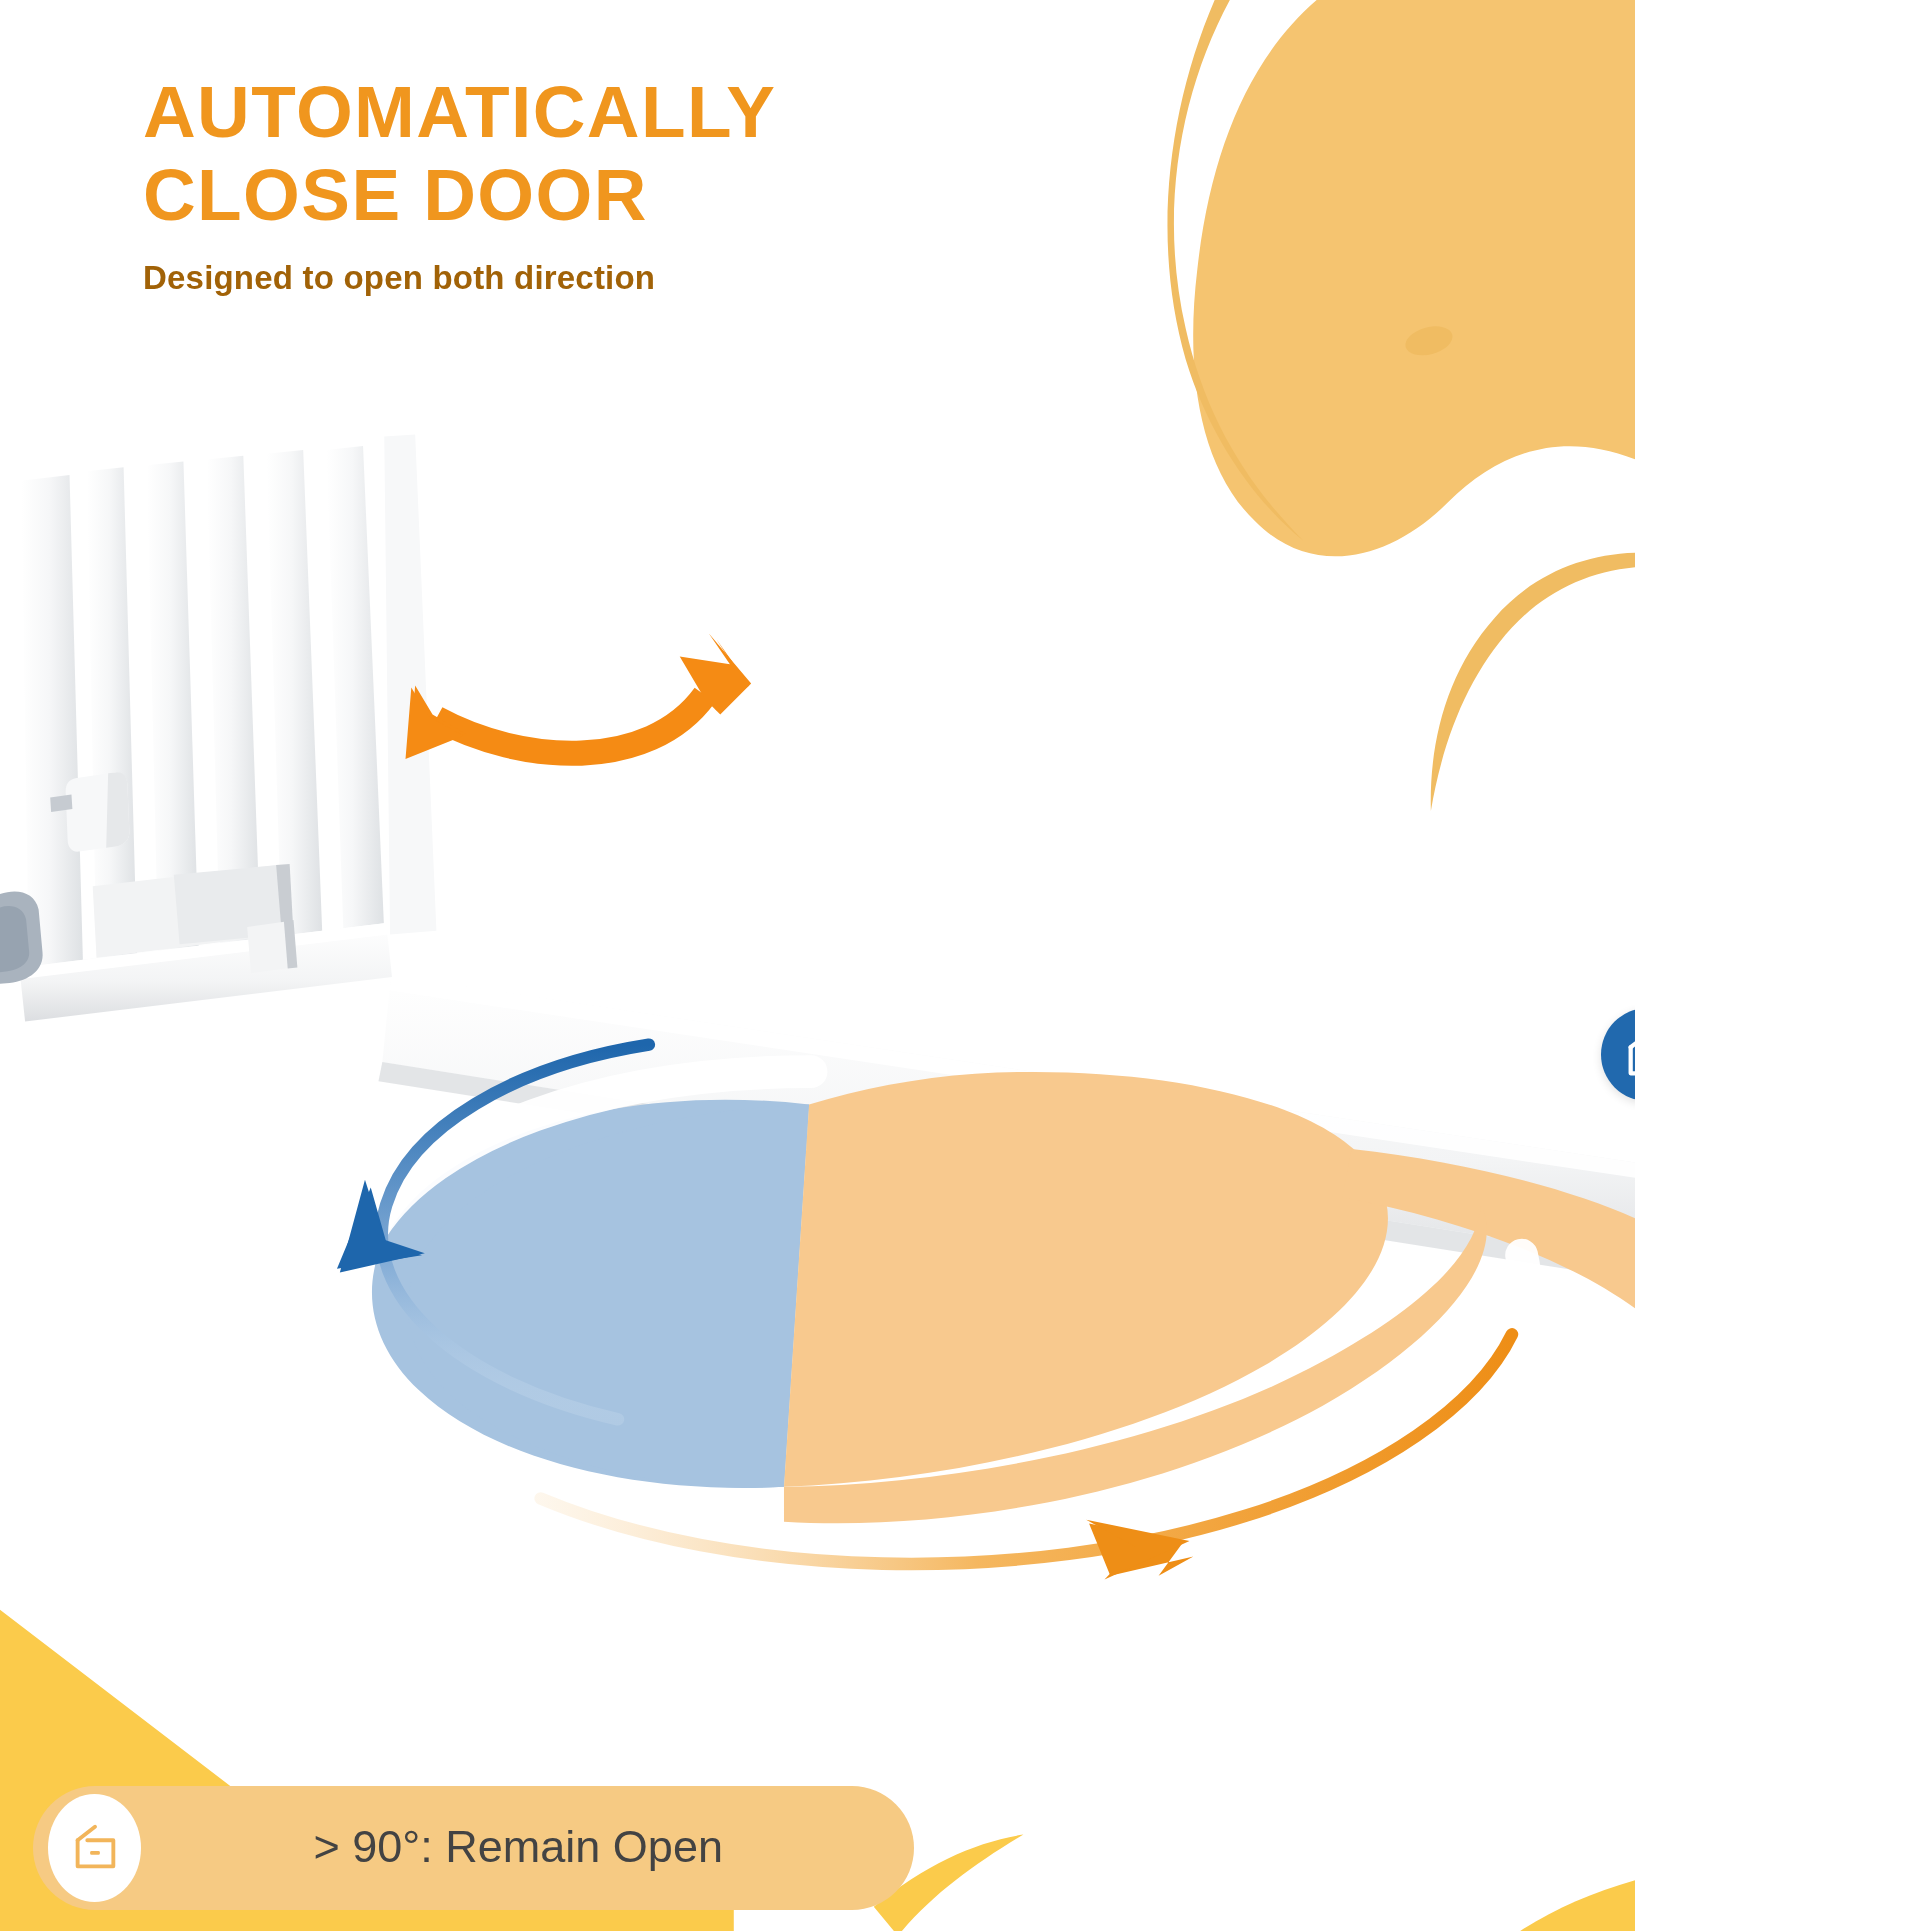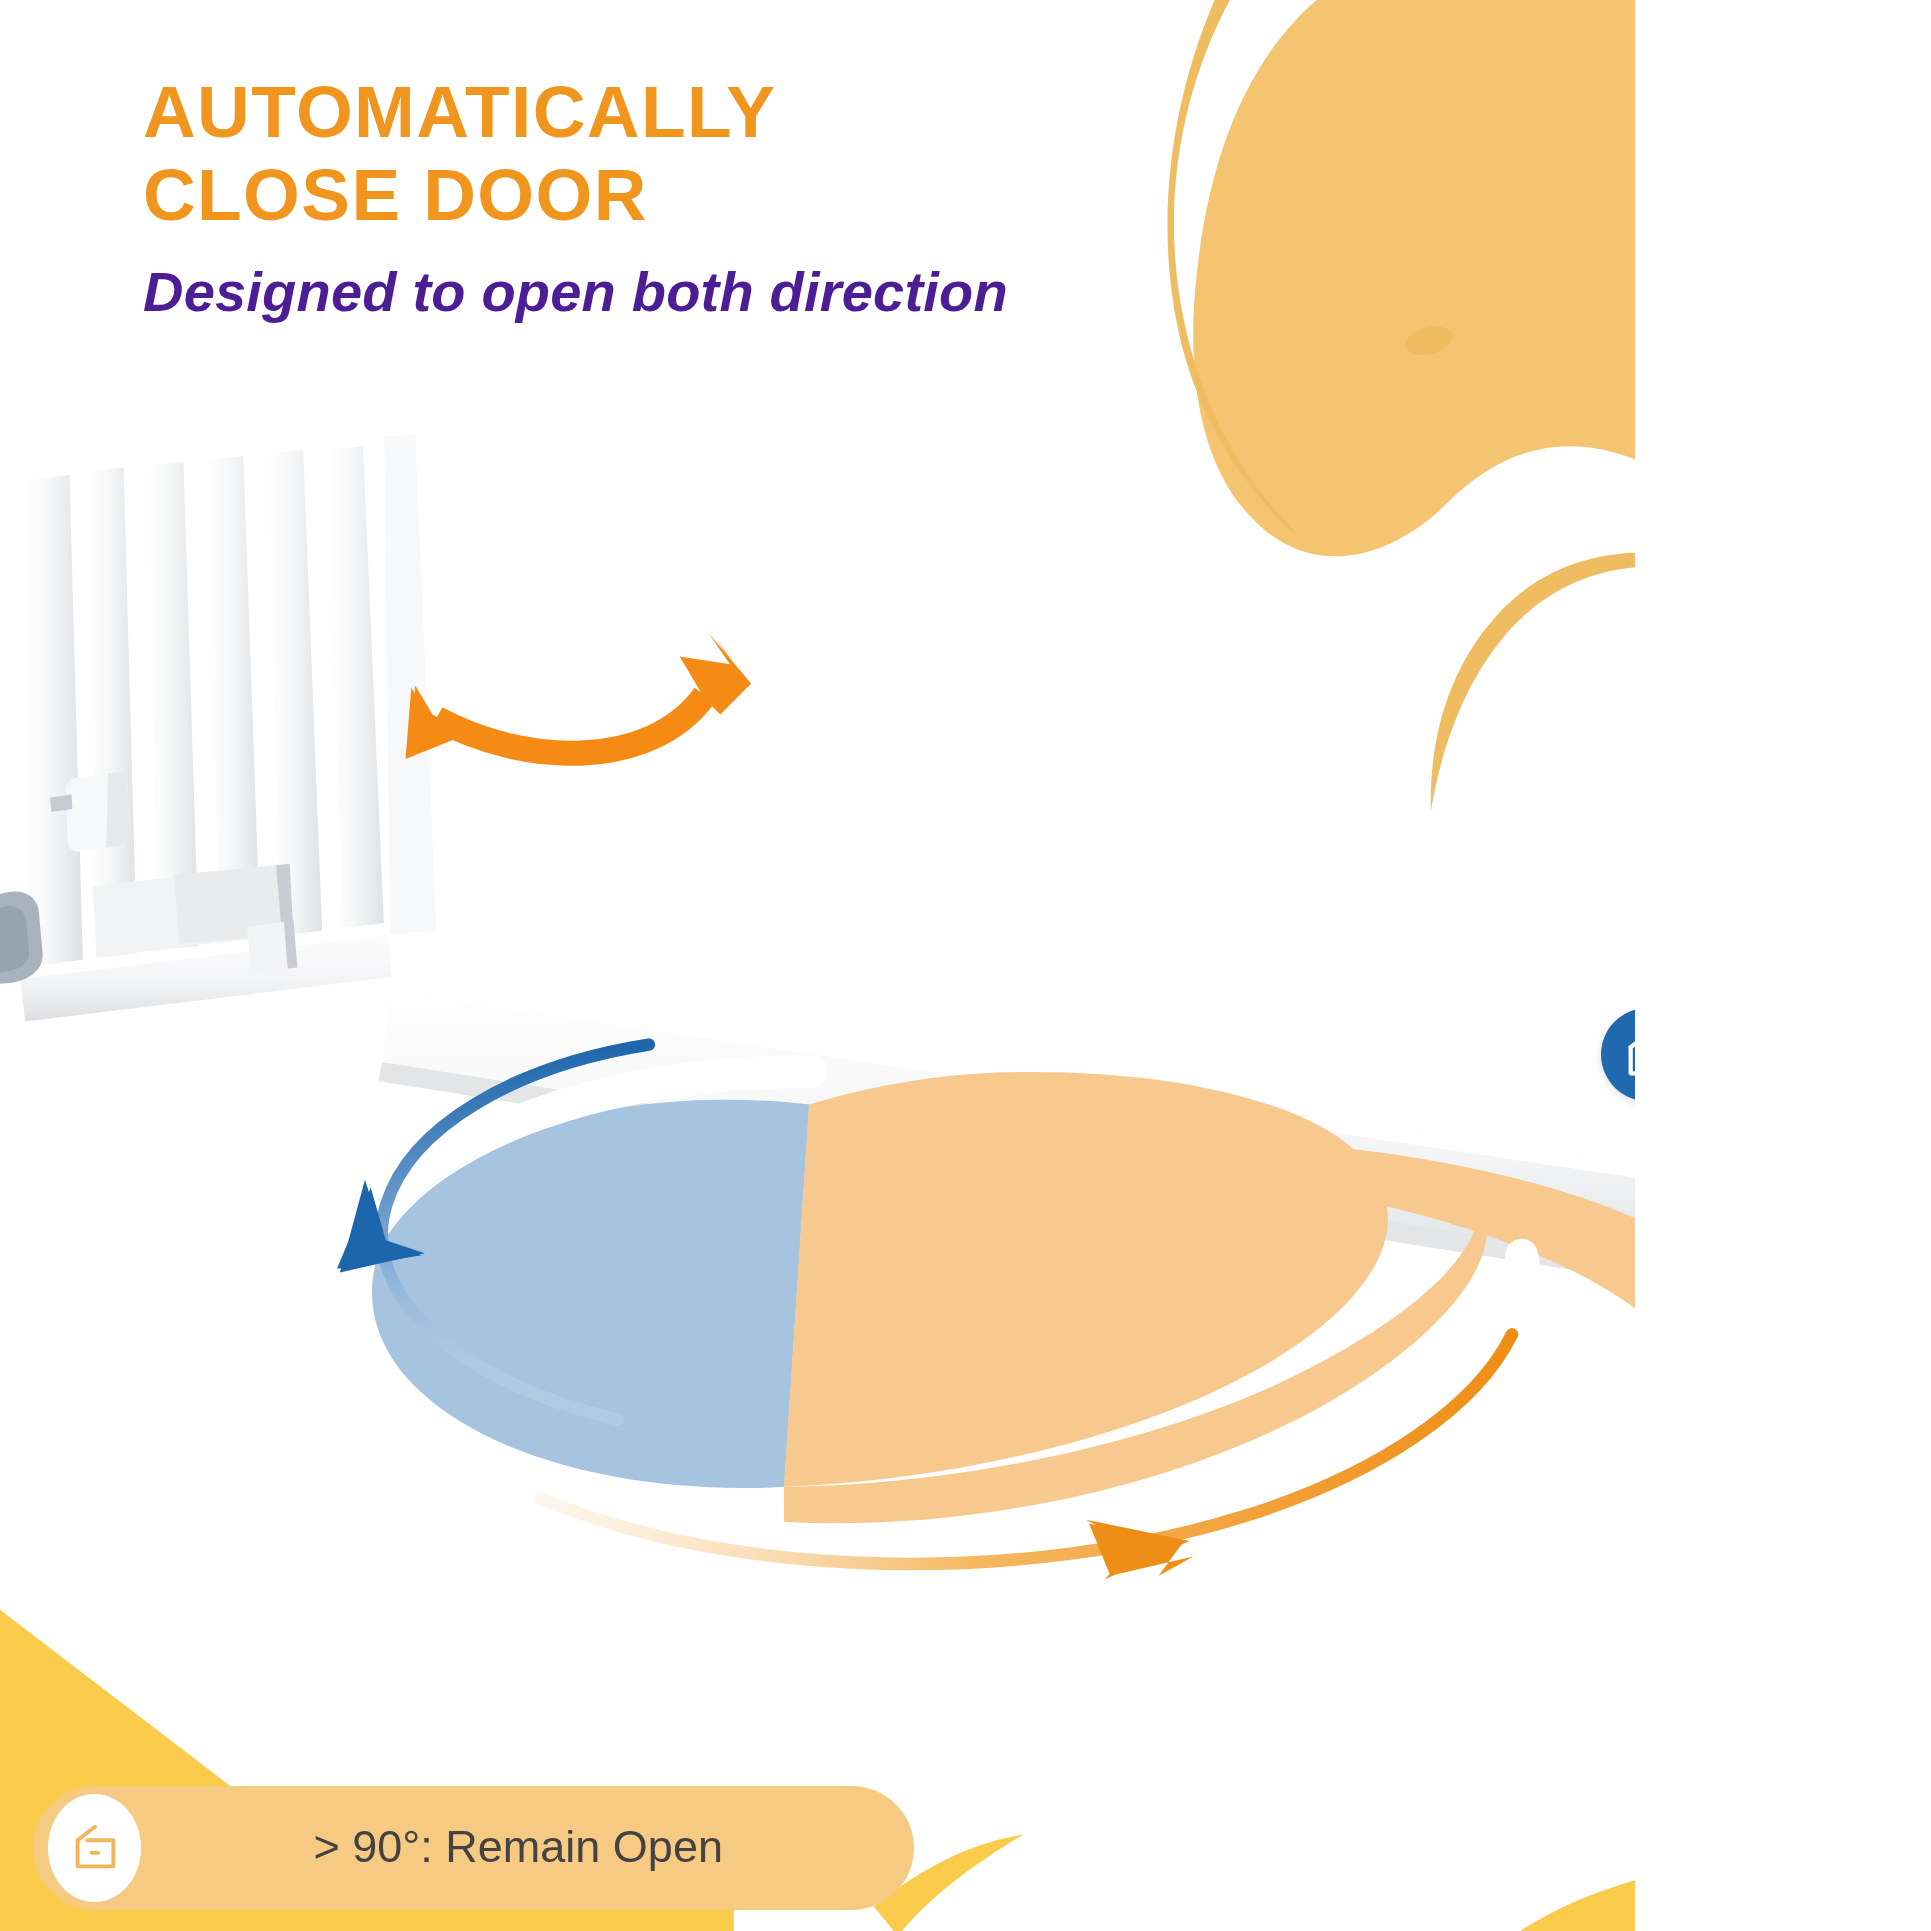--- a/index.html
+++ b/index.html
@@ -31,25 +31,24 @@
     font-weight: 700;
     letter-spacing: 1.4px;
     line-height: 1.14;
     color: #F0961E;
     margin: 0;
     white-space: pre-line;
     text-transform: uppercase;
   }
   #subhead {
     margin: 23px 0 0 0;
-    font-size: 56px;
+    font-size: 33px;
     font-weight: 600;
-    color: #4c1d95;
+    color: #a16207;
     letter-spacing: 0.2px;
-    font-style: italic;
   }
 
   
   .angle-badge {
     position: absolute;
     display: flex;
     align-items: center;
     gap: 25px;
   }
   .badge-circle {

